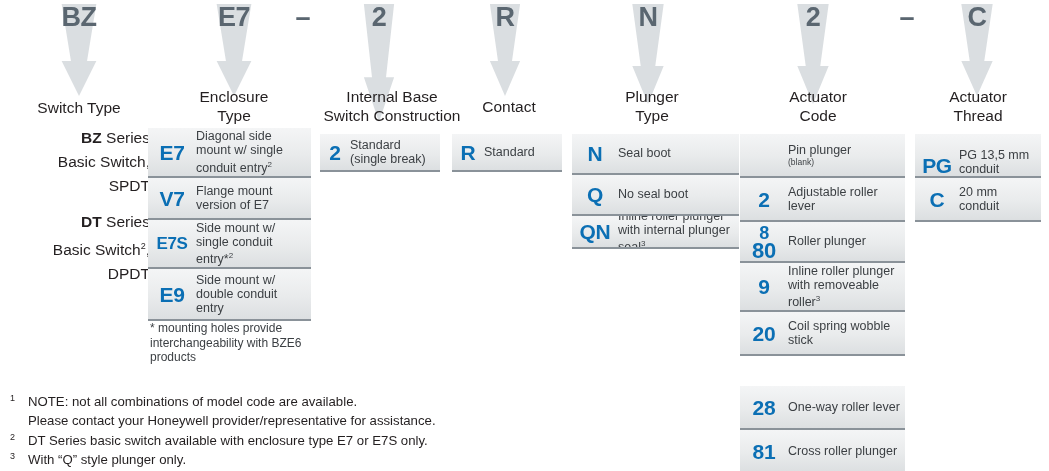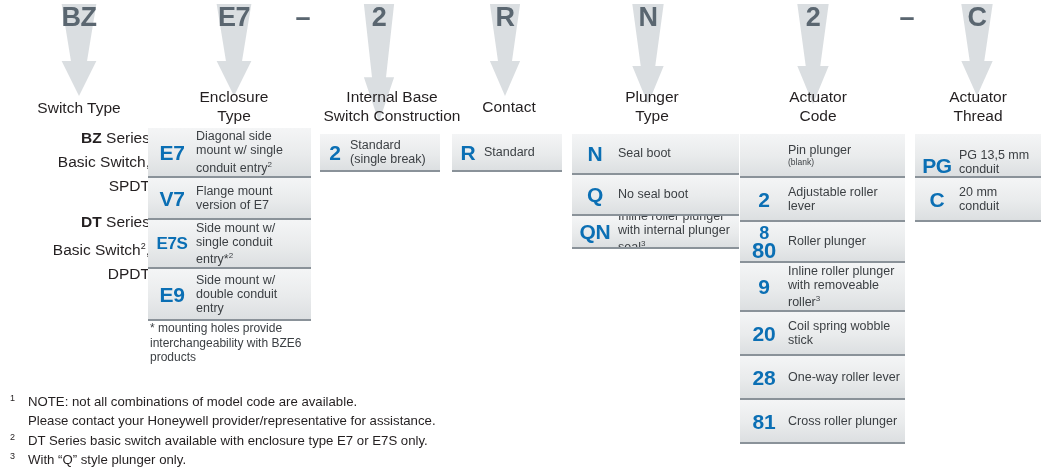--- a/index.html
+++ b/index.html
@@ -249,21 +249,21 @@
         <div class="opt-text">Roller plunger</div>
       </div>
       <div class="opt-row" style="height: 49px;">
         <div class="opt-code" style="flex-basis: 48px; width: 48px;">9</div>
         <div class="opt-text">Inline roller plunger with removeable roller<sup>3</sup></div>
       </div>
       <div class="opt-row" style="height: 44px;">
         <div class="opt-code" style="flex-basis: 48px; width: 48px;">20</div>
         <div class="opt-text">Coil spring wobble stick</div>
       </div>
-      <div class="opt-row" style="height: 44px;">
+      <div class="opt-row" style="height: 44px; margin-top: 30px;">
         <div class="opt-code" style="flex-basis: 48px; width: 48px;">28</div>
         <div class="opt-text">One-way roller lever</div>
       </div>
       <div class="opt-row" style="height: 44px;">
         <div class="opt-code" style="flex-basis: 48px; width: 48px;">81</div>
         <div class="opt-text">Cross roller plunger</div>
       </div>
     </div>
     <div class="col-head" style="left: 908px; top: 88px; width: 140px;">
       <div>Actuator</div>

